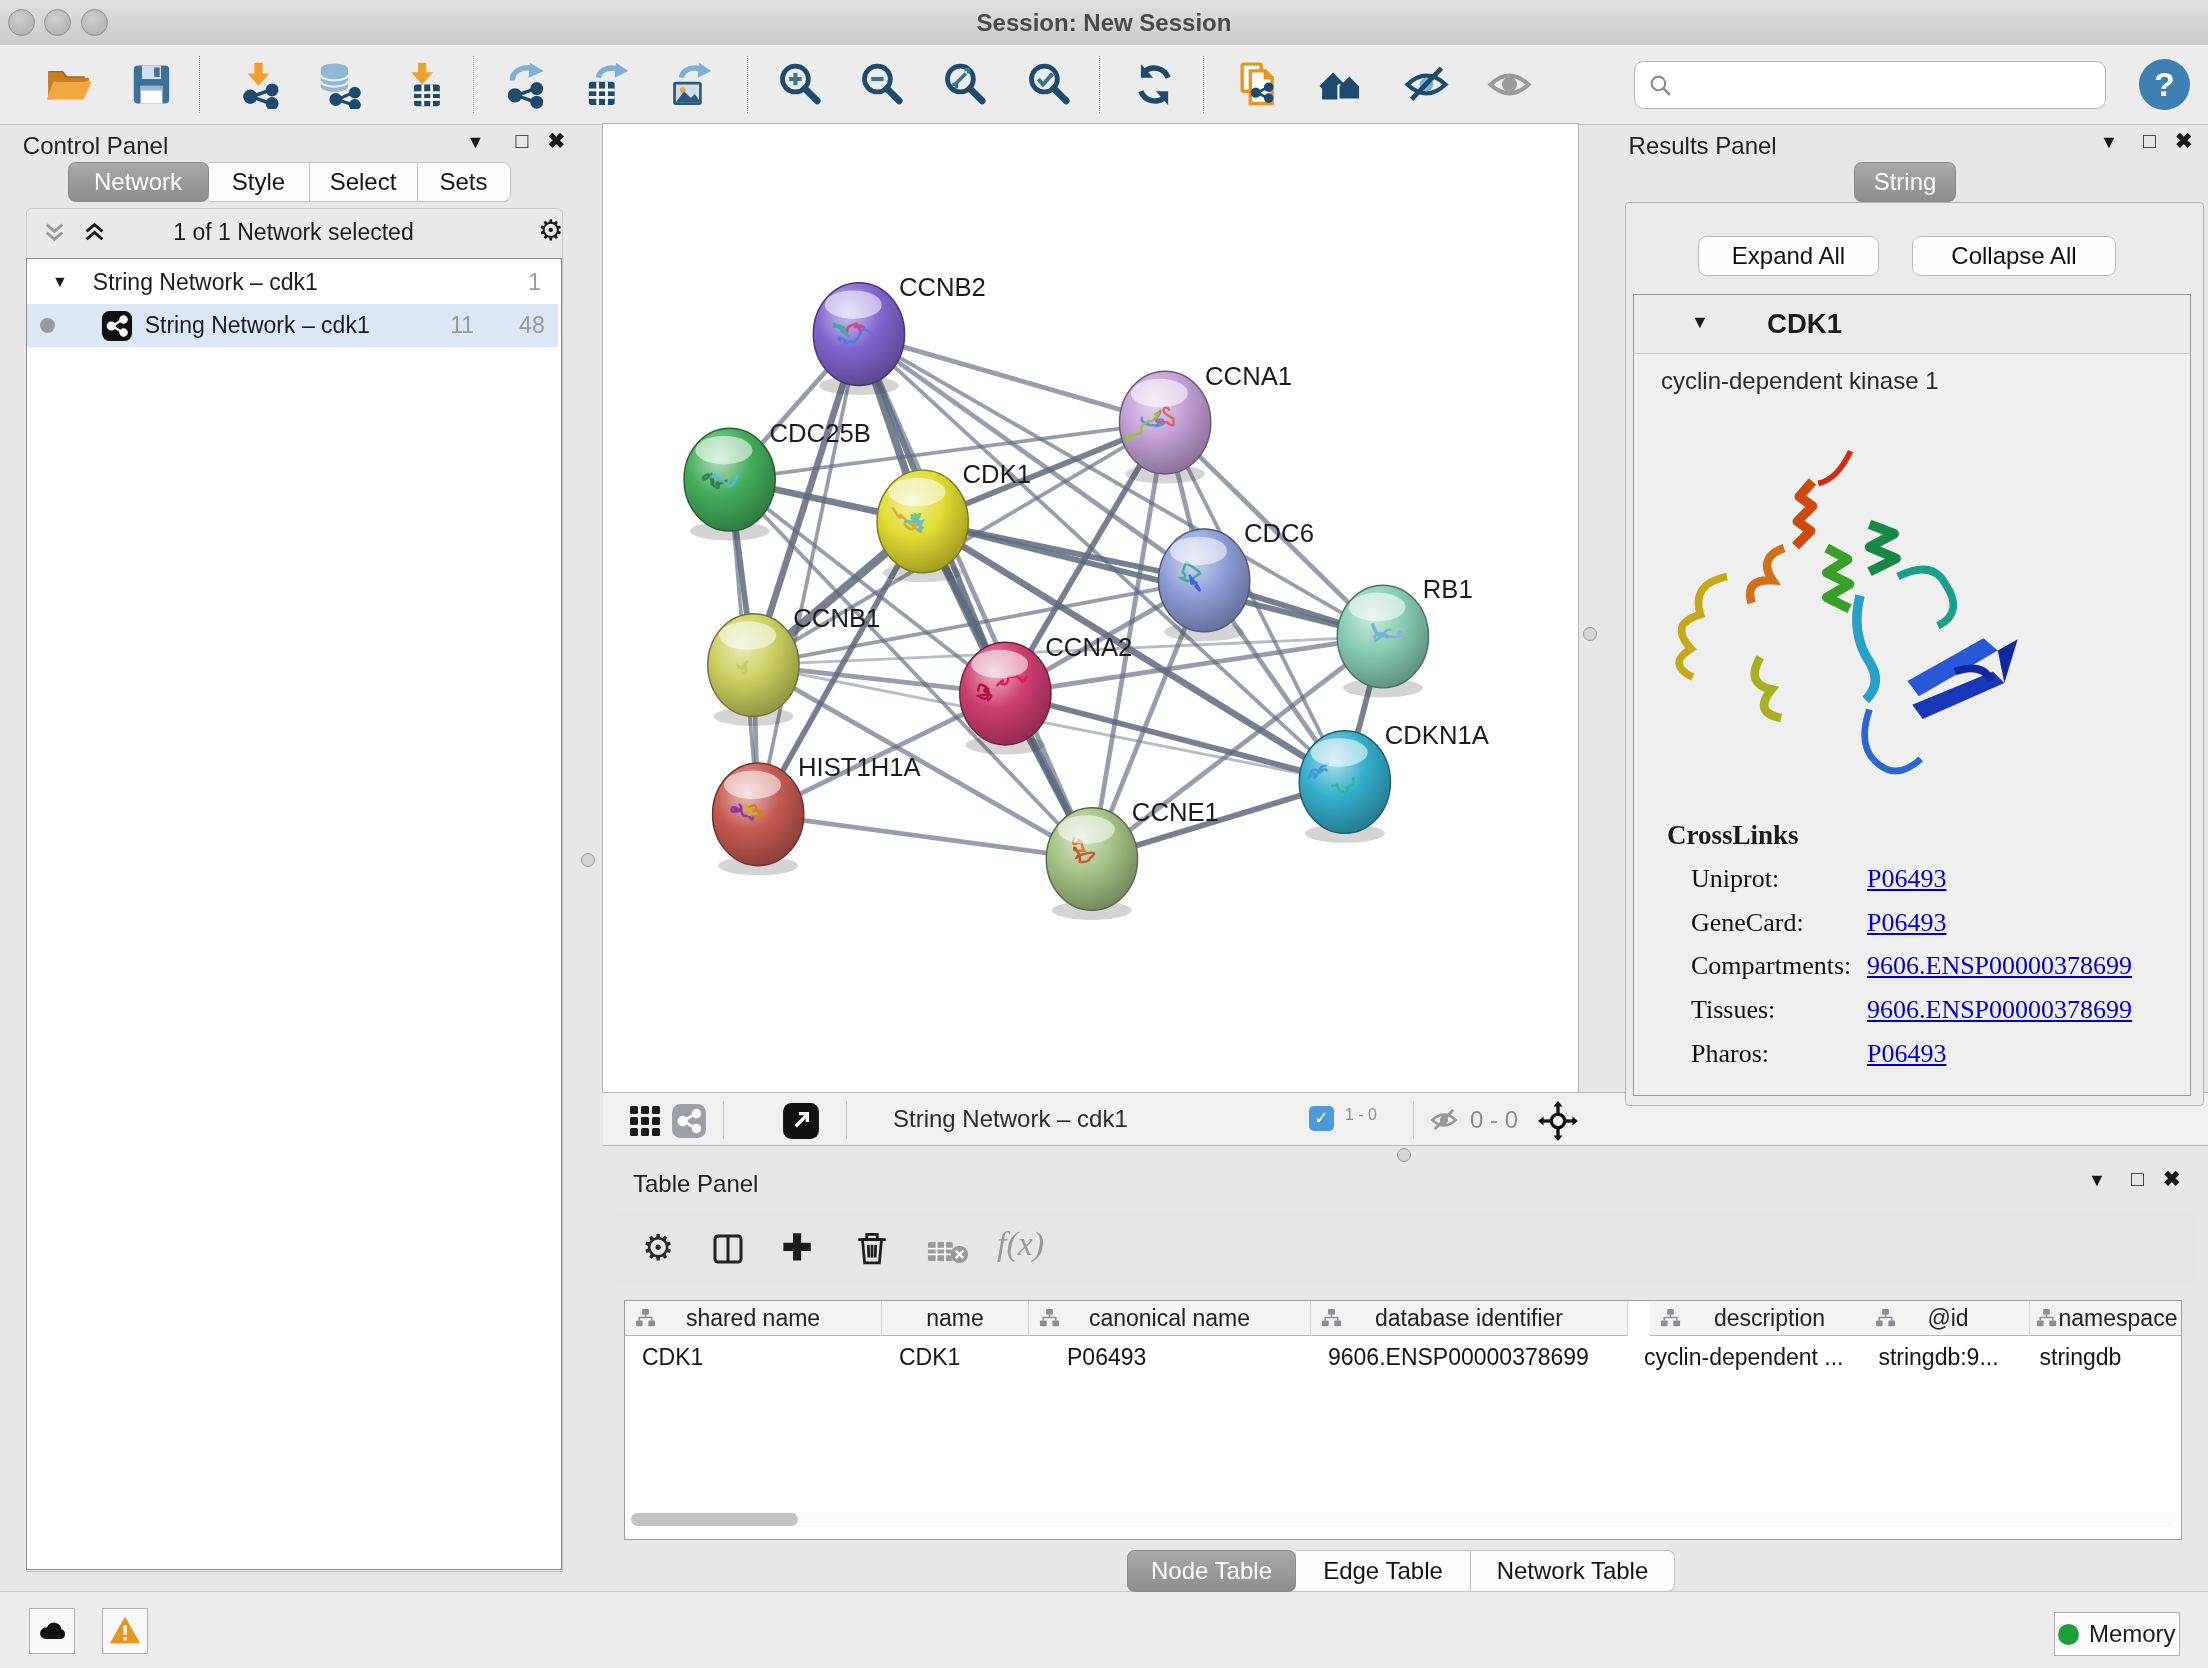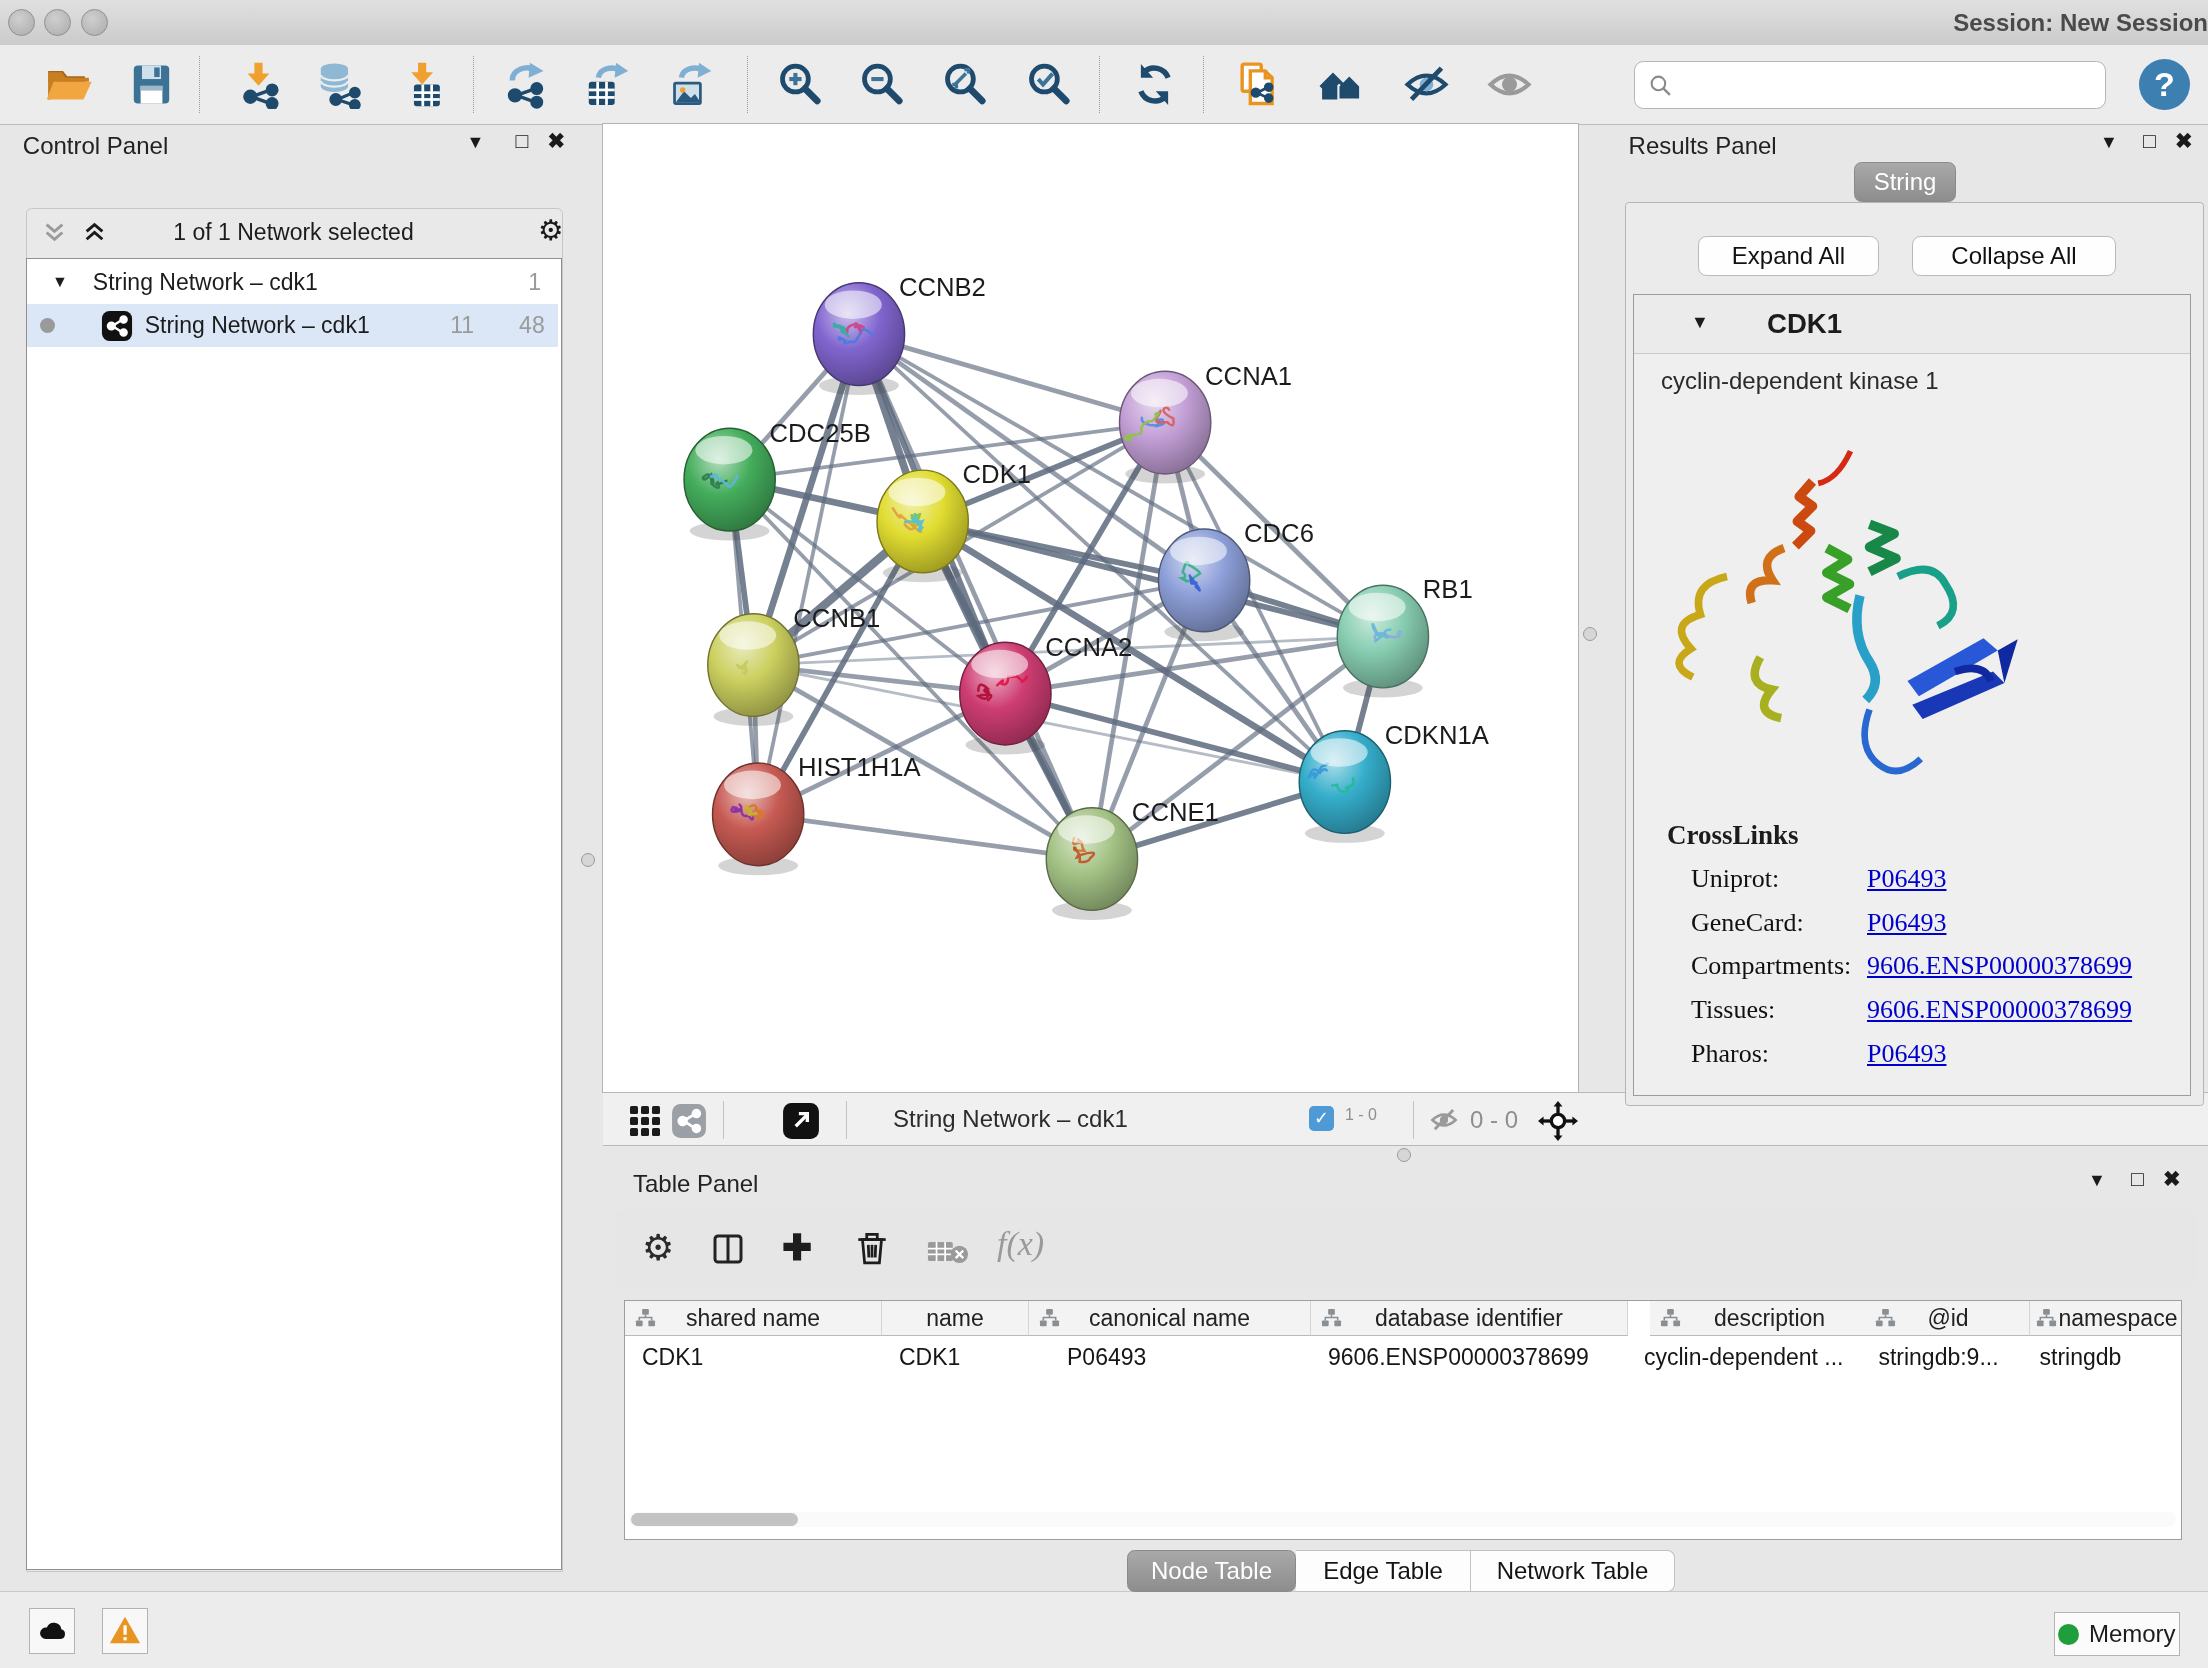--- a/index.html
+++ b/index.html
@@ -4,21 +4,21 @@
 <style>
   html,body{margin:0;padding:0;background:#e7e7e7;}
   #app{position:relative;width:2208px;height:1668px;overflow:hidden;
        font-family:"Liberation Sans",sans-serif;color:#1c1c1c;background:#e7e7e7;}
   .abs{position:absolute;}
   
   #titlebar{left:0;top:0;width:2208px;height:45px;background:linear-gradient(#e0e0e0,#cbcbcb);
             border-bottom:1px solid #a5a5a5;}
   .traffic{width:25px;height:25px;border-radius:50%;background:radial-gradient(circle at 40% 35%,#cfcfcf,#ababab);
            border:1px solid #8f8f8f;top:8.6px;}
-  #win-title{left:0;top:0;width:2208px;height:45px;line-height:45px;text-align:right;
+  #win-title{left:0;top:0;width:2208px;height:45px;line-height:45px;text-align:center;
              font-size:24px;font-weight:bold;color:#4a4a4a;}
   
   #toolbar{left:0;top:45px;width:2208px;height:79px;background:#ececec;border-bottom:1px solid #bdbdbd;}
   .tbtn{top:13.3px;width:53px;height:53px;display:flex;align-items:center;justify-content:center;}
   .tbtn svg{width:49px;height:49px;}
   .tsep{top:11.4px;width:0;height:57px;border-left:1.9px dotted #9b9b9b;}
   #searchbox{left:1634px;top:16px;width:472px;height:48px;background:#fff;border:1px solid #b5b5b5;
              border-radius:9.5px;display:flex;align-items:center;padding-left:13.3px;box-sizing:border-box;}
   #searchbox input{border:none;outline:none;font-size:23px;width:399px;background:transparent;
                    font-family:"Liberation Sans",sans-serif;}
@@ -268,20 +268,26 @@
     <input type="text" value="" style="">
   </div>
   <div class="abs" id="help-btn">?</div>
 </div>
 
 <div class="abs" style="left:9.5px;top:124px;width:569px;height:1468px">
   <div class="abs pnl-title" style="left:13.3px;top:7.6px">Control Panel</div>
   <div class="abs pnl-ico" style="left:457px;top:7.6px;font-size:18px">▼</div>
   <div class="abs pnl-ico" style="left:506px;top:4.8px">□</div>
   <div class="abs pnl-ico" style="left:538px;top:4.8px;font-weight:bold">✖</div>
+  <div class="abs seg" style="left:58px;top:38px">
+    <div class="tab on" style="width:139px">Network</div>
+    <div class="tab" style="width:100px">Style</div>
+    <div class="tab" style="width:107px">Select</div>
+    <div class="tab" style="width:92px">Sets</div>
+  </div>
 </div>
 <div class="abs" id="cp-box"></div>
 <div class="abs" id="cp-subhdr">
   <svg class="abs" style="left:15px;top:11.4px" width="27" height="27" viewBox="0 0 24 24">
         <g fill="none" stroke="#9a9a9a" stroke-width="2.6">
           <path d="M5 5l7 6 7-6"></path>
           <path d="M5 12l7 6 7-6"></path>
         </g>
       </svg>
   <svg class="abs" style="left:55px;top:11.4px" width="27" height="27" viewBox="0 0 24 24">

